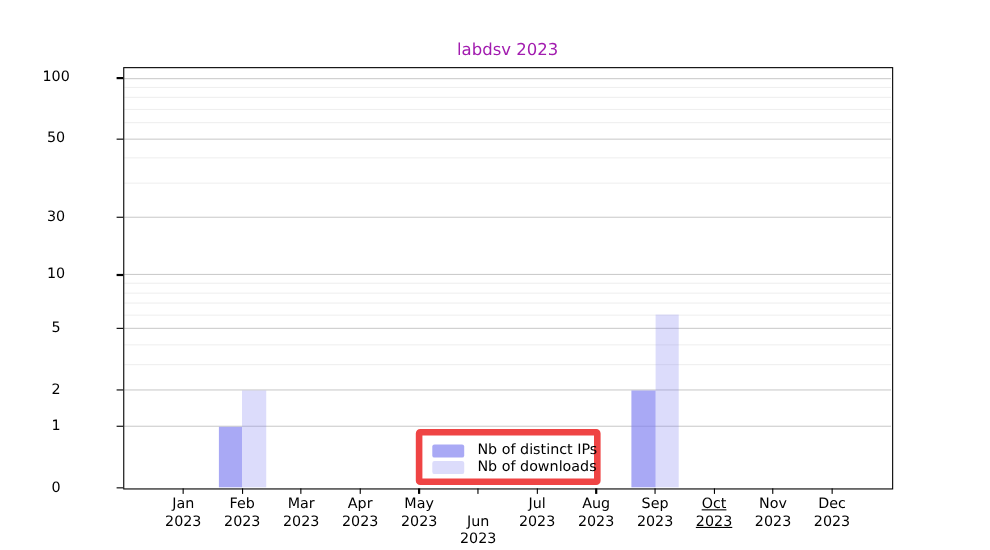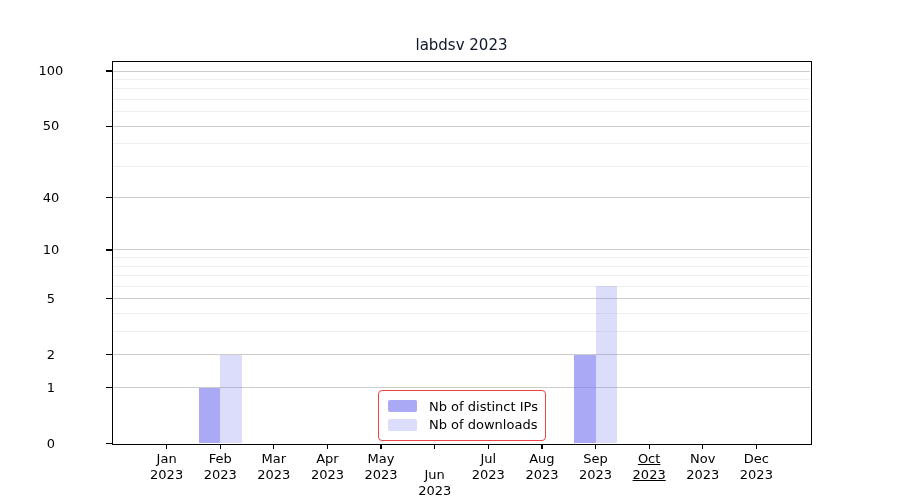--- a/index.html
+++ b/index.html
@@ -2,21 +2,21 @@
 <html><head>
 <meta charset="utf-8">
 <style>
   html,body{margin:0;padding:0;background:#fff;}
   .figure{
     position:relative;width:900px;height:500px;background:#ffffff;overflow:hidden;
     font-family:"DejaVu Sans","Liberation Sans",sans-serif;color:#000;
   }
   .title{
     position:absolute;left:113px;top:36px;width:697px;text-align:center;
-    font-size:15px;color:#0f172a;
+    font-size:15px;color:#a21caf;
   }
   .layer{position:absolute;left:0;top:0;width:900px;height:500px;}
   .grid-layer{z-index:1;}
   .bars-layer{z-index:2;}
   .frame{
     position:absolute;left:111.5px;top:60.5px;width:700px;height:384.5px;
     border:1.5px solid #000;box-sizing:border-box;z-index:3;
   }
   .axes-layer{z-index:3;}
   .grid{position:absolute;height:1px;}
@@ -28,21 +28,21 @@
     font-size:13px;height:16px;line-height:16px;
   }
   .xtick{position:absolute;top:444px;width:1.2px;height:5px;background:#000;}
   .xlab{
     position:absolute;top:451px;width:60px;text-align:center;
     font-size:13px;line-height:16px;
   }
   .bar{position:absolute;}
   .legend{
     position:absolute;left:378px;top:390px;width:168px;height:51px;
-    box-sizing:border-box;background:#fff;border:1px solid #ef4444;border-radius:4px;
+    box-sizing:border-box;background:#fff;border:6px solid #ef4444;border-radius:4px;
     z-index:4;padding:6px 9px;display:flex;flex-direction:column;justify-content:space-around;
   }
   .legend-item{display:flex;align-items:center;height:17px;}
   .swatch{width:29px;height:12px;border-radius:2px;margin-right:12px;flex:0 0 auto;}
   .legend-label{font-size:13px;white-space:nowrap;}
 </style>
 </head>
 <body>
 
 <div class="figure">
@@ -81,21 +81,21 @@
       <div class="ylab" style="top: 435.5px;">0</div>
       <div class="ytick" style="top: 386.963px;"></div>
       <div class="ylab" style="top: 379.563px;">1</div>
       <div class="ytick" style="top: 354.242px;"></div>
       <div class="ylab" style="top: 346.842px;">2</div>
       <div class="ytick" style="top: 298.305px;"></div>
       <div class="ylab" style="top: 290.905px;">5</div>
       <div class="ytick" style="top: 249.39px;"></div>
       <div class="ylab" style="top: 241.99px;">10</div>
       <div class="ytick" style="top: 197.207px;"></div>
-      <div class="ylab" style="top: 189.807px;">40</div>
+      <div class="ylab" style="top: 189.807px;">30</div>
       <div class="ytick" style="top: 125.602px;"></div>
       <div class="ylab" style="top: 118.202px;">50</div>
       <div class="ytick" style="top: 70.46px;"></div>
       <div class="ylab" style="top: 63.06px;">100</div>
       <div class="xtick" style="left: 166.015px;"></div>
       <div class="xlab" style="left: 136.615px;">Jan<br>2023</div>
       <div class="xtick" style="left: 219.631px;"></div>
       <div class="xlab" style="left: 190.231px;">Feb<br>2023</div>
       <div class="xtick" style="left: 273.246px;"></div>
       <div class="xlab" style="left: 243.846px;">Mar<br>2023</div>

